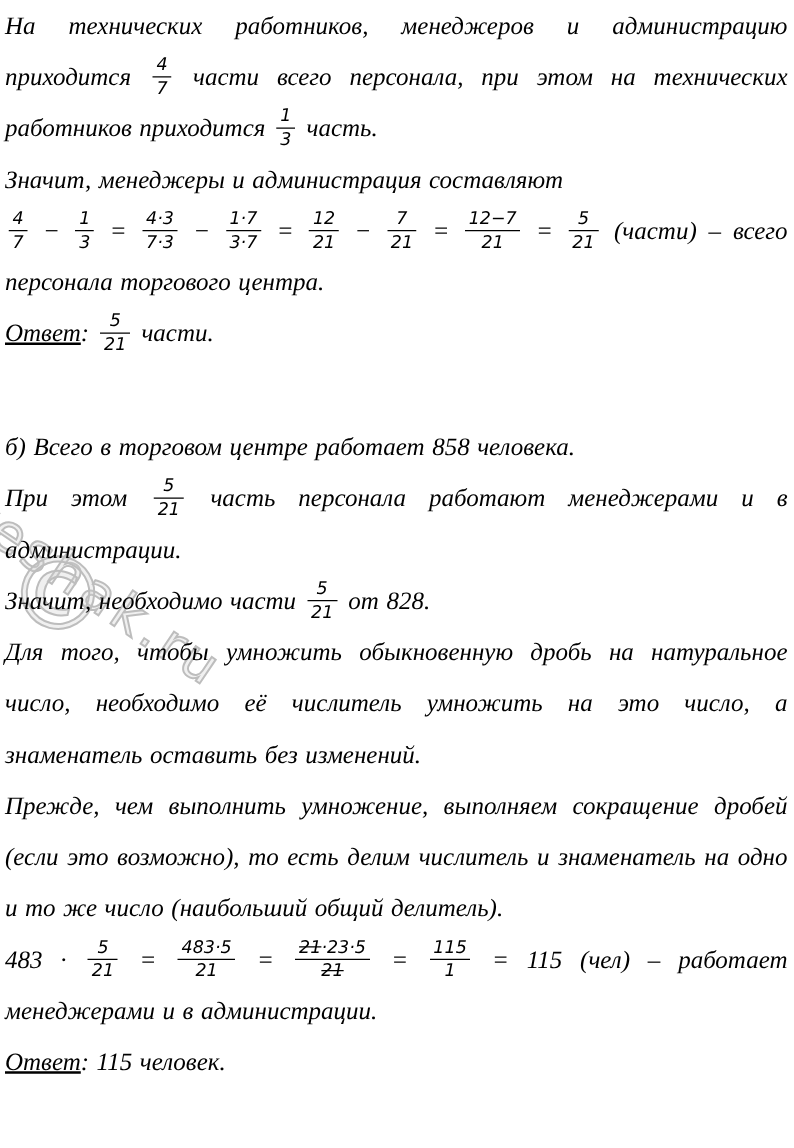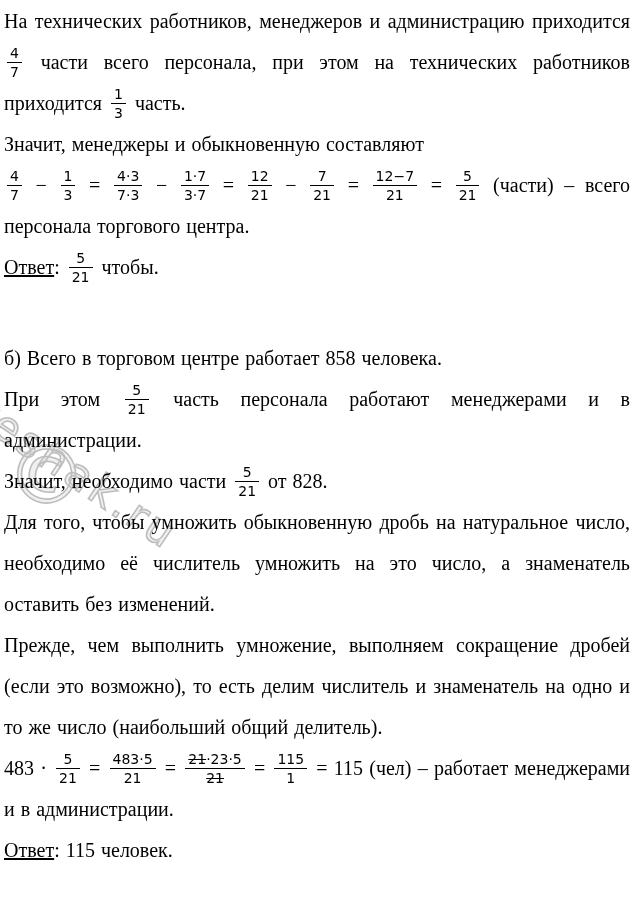--- a/index.html
+++ b/index.html
@@ -11,20 +11,21 @@
     color: #000000;
     font-family: "Liberation Serif", serif;
     font-size: 20px;
     position: relative;
     overflow: hidden;
   }
   #doc {
     position: relative;
     z-index: 1;
     padding: 1px 5px 0 4px;
+    font-style: italic;
   }
   .para {
     text-align: justify;
     line-height: 41px;
     margin: 0;
     word-spacing: 1px;
   }
   .para.gap-before { margin-top: 50px; }
   .underline { text-decoration: underline; margin-top: 21px; }
   .strike { text-decoration: line-through; }
@@ -79,23 +80,23 @@
   }
 </style>
 </head>
 <body>
 
 <div class="wm-text">reshak.ru</div>
 <div class="wm-c">©</div>
 
 <div id="doc">
     <div class="para"><span>На технических работников, менеджеров и администрацию приходится </span><span class="frac"><span class="num"><span>4</span></span><span class="den"><span>7</span></span></span><span> части всего персонала, при этом на технических работников приходится </span><span class="frac"><span class="num"><span>1</span></span><span class="den"><span>3</span></span></span><span> часть.</span></div>
-    <div class="para"><span>Значит, менеджеры и обыкновенную составляют</span></div>
+    <div class="para"><span>Значит, менеджеры и администрация составляют</span></div>
     <div class="para"><span class="frac"><span class="num"><span>4</span></span><span class="den"><span>7</span></span></span><span> − </span><span class="frac"><span class="num"><span>1</span></span><span class="den"><span>3</span></span></span><span> = </span><span class="frac"><span class="num"><span>4·3</span></span><span class="den"><span>7·3</span></span></span><span> − </span><span class="frac"><span class="num"><span>1·7</span></span><span class="den"><span>3·7</span></span></span><span> = </span><span class="frac"><span class="num"><span>12</span></span><span class="den"><span>21</span></span></span><span> − </span><span class="frac"><span class="num"><span>7</span></span><span class="den"><span>21</span></span></span><span> = </span><span class="frac"><span class="num"><span>12−7</span></span><span class="den"><span>21</span></span></span><span> = </span><span class="frac"><span class="num"><span>5</span></span><span class="den"><span>21</span></span></span><span> (части) – всего персонала торгового центра.</span></div>
-    <div class="para"><span class="underline">Ответ</span><span>: </span><span class="frac"><span class="num"><span>5</span></span><span class="den"><span>21</span></span></span><span> чтобы.</span></div>
+    <div class="para"><span class="underline">Ответ</span><span>: </span><span class="frac"><span class="num"><span>5</span></span><span class="den"><span>21</span></span></span><span> части.</span></div>
     <div class="para gap-before"><span>б) Всего в торговом центре работает 858 человека.</span></div>
     <div class="para"><span>При этом </span><span class="frac"><span class="num"><span>5</span></span><span class="den"><span>21</span></span></span><span> часть персонала работают менеджерами и в администрации.</span></div>
     <div class="para"><span>Значит, необходимо части </span><span class="frac"><span class="num"><span>5</span></span><span class="den"><span>21</span></span></span><span> от 828.</span></div>
     <div class="para"><span>Для того, чтобы умножить обыкновенную дробь на натуральное число, необходимо её числитель умножить на это число, а знаменатель оставить без изменений.</span></div>
     <div class="para"><span>Прежде, чем выполнить умножение, выполняем сокращение дробей (если это возможно), то есть делим числитель и знаменатель на одно и то же число (наибольший общий делитель).</span></div>
     <div class="para"><span>483 · </span><span class="frac"><span class="num"><span>5</span></span><span class="den"><span>21</span></span></span><span> = </span><span class="frac"><span class="num"><span>483·5</span></span><span class="den"><span>21</span></span></span><span> = </span><span class="frac"><span class="num"><span class="strike">21</span><span>·23·5</span></span><span class="den"><span class="strike">21</span></span></span><span> = </span><span class="frac"><span class="num"><span>115</span></span><span class="den"><span>1</span></span></span><span> = 115 (чел) – работает менеджерами и в администрации.</span></div>
     <div class="para"><span class="underline">Ответ</span><span>: 115 человек.</span></div>
   </div>
 
 </body></html>

